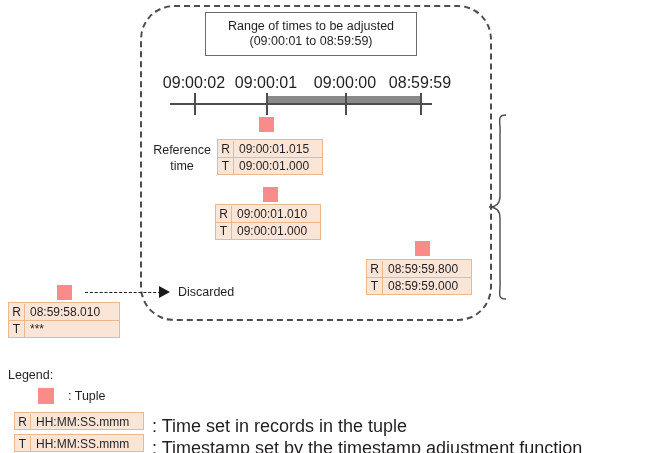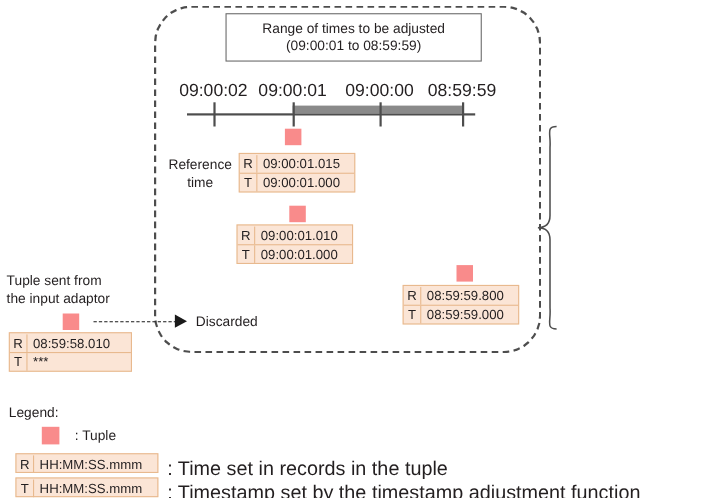--- a/index.html
+++ b/index.html
@@ -26,21 +26,21 @@
     height: 316px;
     border: 2px dashed #4d4d4d;
     border-radius: 34px;
     box-sizing: border-box;
   }
 
   
   #range-title-box {
     left: 205px;
     top: 12px;
-    width: 233px;
+    width: 212px;
     height: 44px;
     border: 1px solid #6b6b6b;
     background: #ffffff;
     box-sizing: border-box;
     display: flex;
     flex-direction: column;
     align-items: center;
     justify-content: center;
     line-height: 1.22;
   }
@@ -205,22 +205,20 @@
     <div class="rt-row">
       <span class="rt-key">T</span>
       <span class="rt-val">08:59:59.000</span>
     </div>
   </div>
 
   <svg class="abs" style="left:487px; top:112px" width="26" height="190">
     <path d="M19 3 C 9 3, 14 10, 13 22 L13 84 C13 92, 9 95, 2 95 C9 95, 13 98, 13 106 L13 168 C14 180, 9 187, 19 187" fill="none" stroke="#4d4d4d" stroke-width="1.4"></path>
   </svg>
 
-  <div class="abs txt" style="left:6px; top:248px; width:130px">Tuple sent from
-the input adaptor</div>
   <div class="abs tuple" style="left:57px; top:285px"></div>
   <div class="abs rt-box" style="left:8px; top:302px; width:112px">
     <div class="rt-row">
       <span class="rt-key">R</span>
       <span class="rt-val">08:59:58.010</span>
     </div>
     <div class="rt-row">
       <span class="rt-key">T</span>
       <span class="rt-val">***</span>
     </div>

